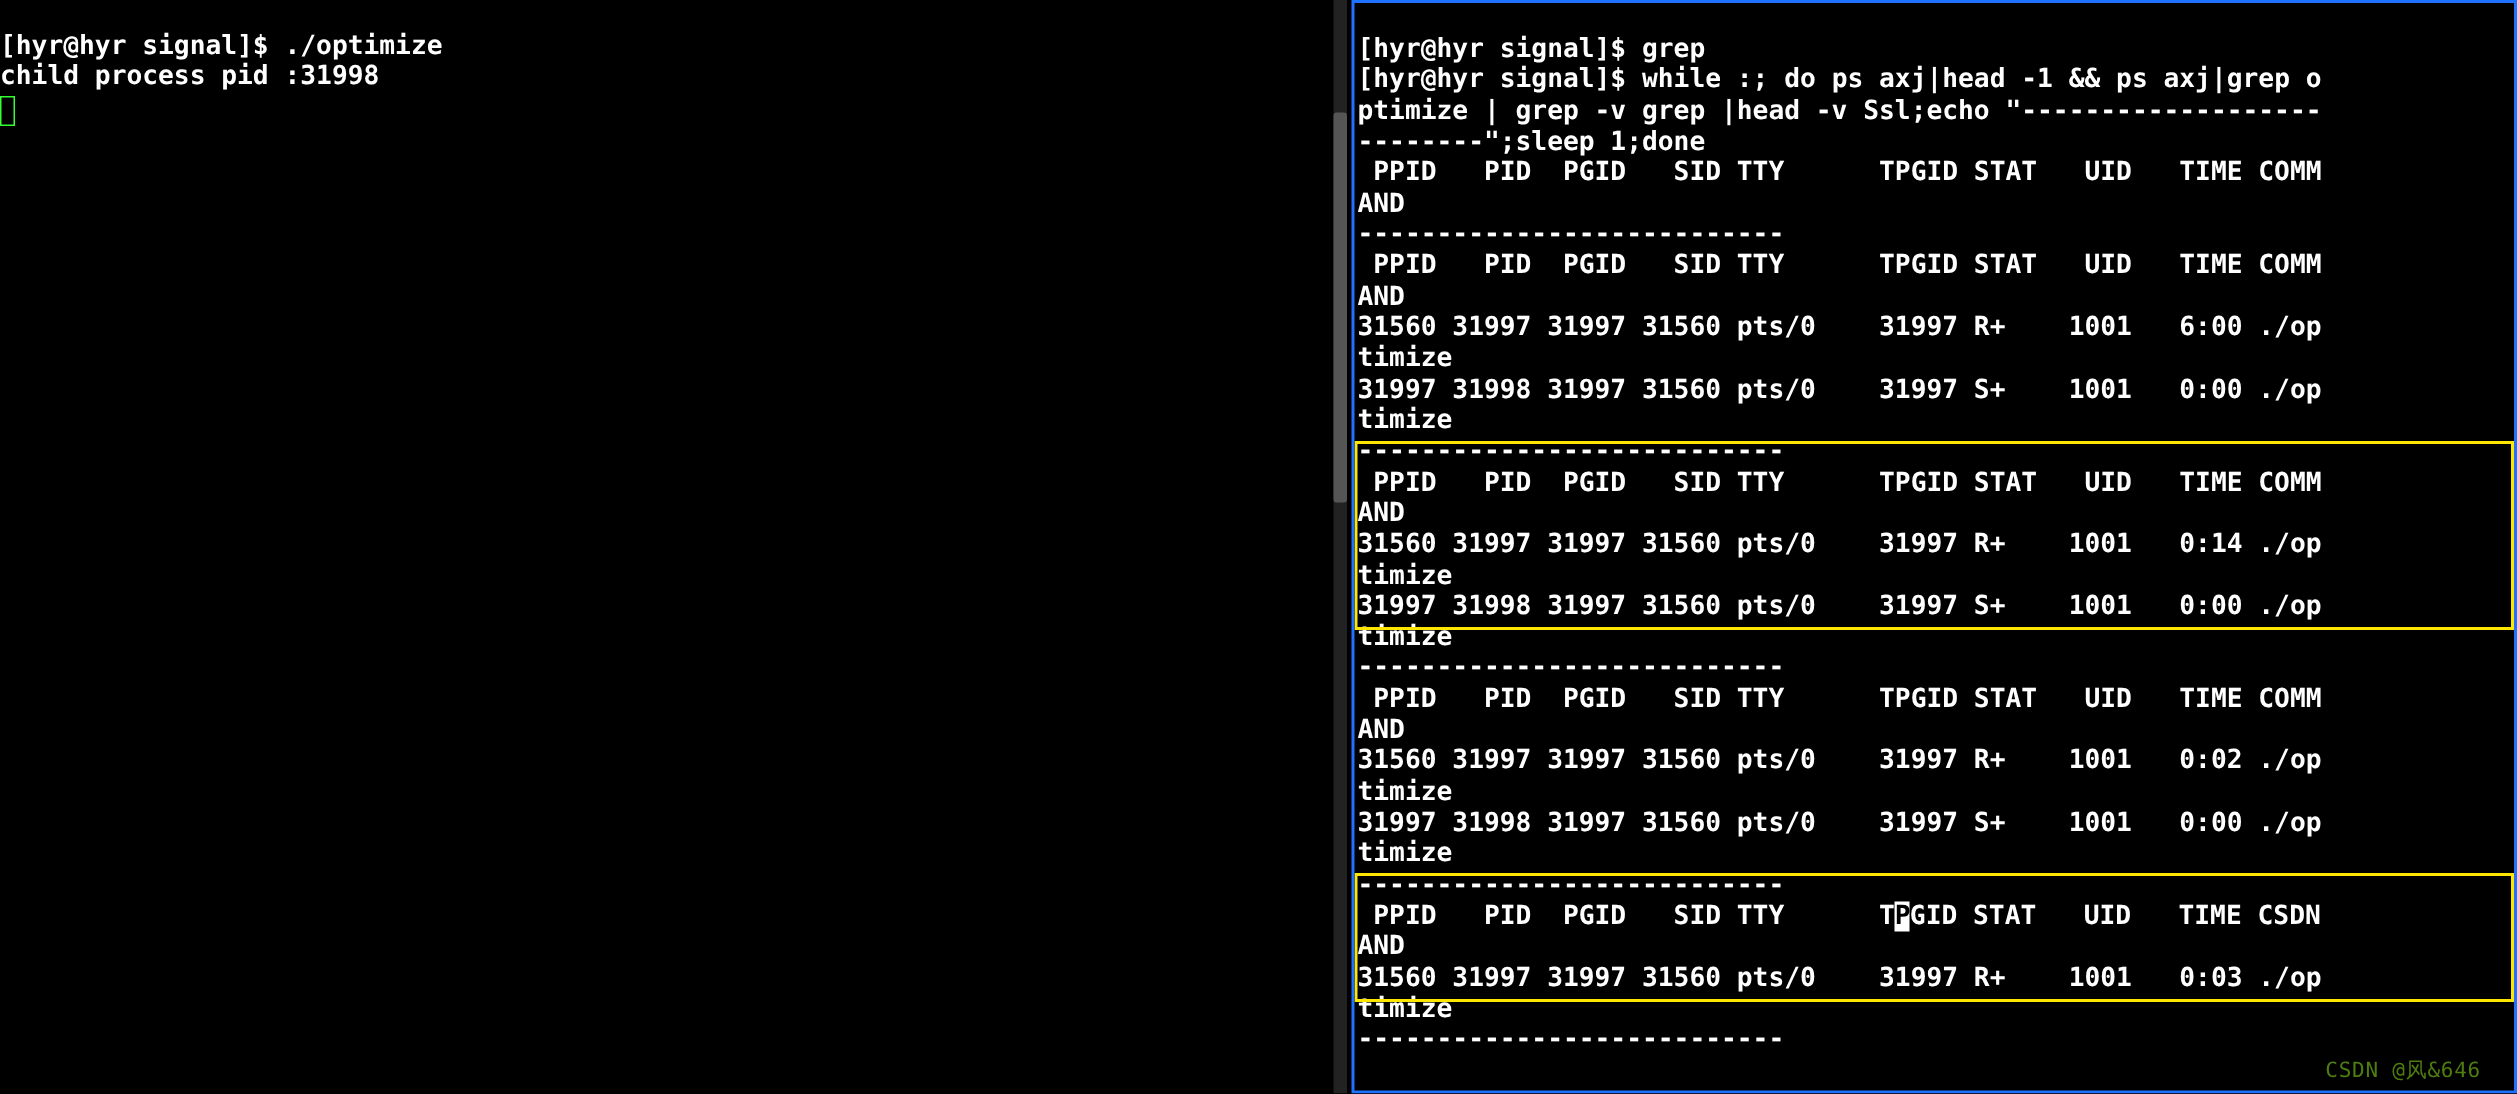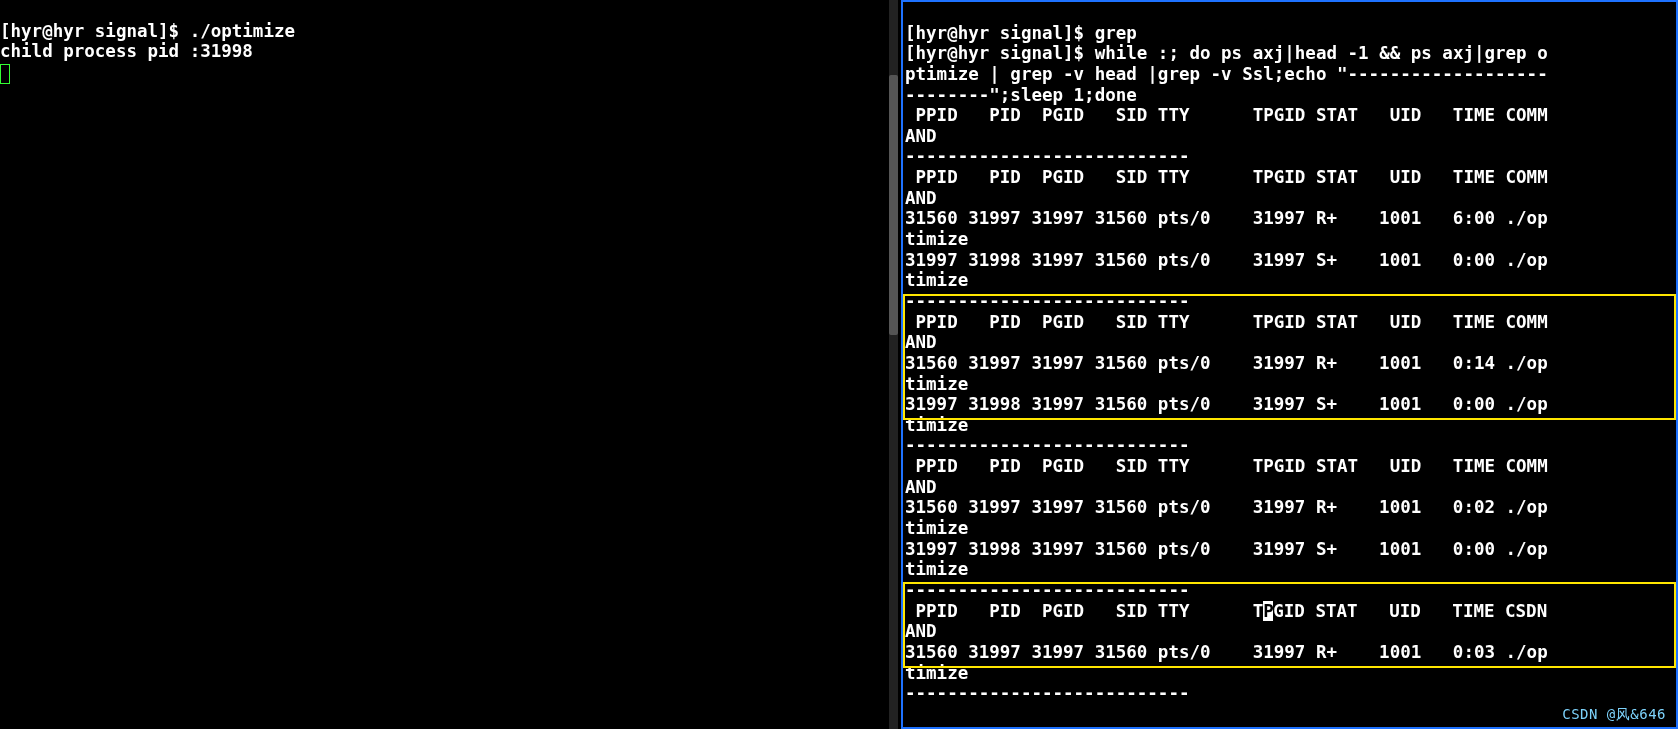--- a/index.html
+++ b/index.html
@@ -7,42 +7,42 @@
   .screen{display:flex;width:1678px;height:729px;position:relative}
   .pane{background:#000;white-space:pre;overflow:hidden;position:relative}
   .left{width:886px}
   .divider{width:15px;background:#000;position:relative}
   .divider .scroll-track{position:absolute;left:3px;right:3px;top:0;bottom:0;background:#222}
   .divider .scroll-thumb{position:absolute;left:3px;right:3px;top:75px;height:260px;background:#555;border-radius:2px}
   .right{flex:1;border:2px solid #1e72ff;box-sizing:border-box;padding-left:2px}
   .cursor{display:inline-block;width:10px;height:20px;border:1px solid #3f3;box-sizing:border-box;vertical-align:top;margin-top:2px}
   .pcursor{display:inline-block;width:10px;height:20px;background:#fff;color:#000;vertical-align:baseline}
   .hl{position:absolute;border:2px solid #ffe600;box-sizing:border-box;pointer-events:none}
-  .watermark{position:absolute;right:12px;bottom:6px;color:#7dd3fc;font-size:14px;font-weight:normal;letter-spacing:.5px}
+  .watermark{position:absolute;right:24px;bottom:6px;color:#4d7c0f;font-size:14px;font-weight:normal;letter-spacing:.5px}
 </style>
 </head>
 <body>
 
 <div class="screen">
 
   <div class="pane left">
 <span>[hyr@hyr signal]$ </span><span>./optimize</span>
 <span>child process pid :31998</span>
 <span class="cursor"></span>
   </div>
 
   <div class="divider">
     <div class="scroll-track"></div>
     <div class="scroll-thumb"></div>
   </div>
 
   <div class="pane right">
 <span>[hyr@hyr signal]$ </span><span>grep</span>
 <span>[hyr@hyr signal]$ </span><span>while :; do ps axj|head -1 &amp;&amp; ps axj|grep o</span>
-<span>ptimize | grep -v head |grep -v Ssl;echo "-------------------</span>
+<span>ptimize | grep -v grep |head -v Ssl;echo "-------------------</span>
 <span>--------";sleep 1;done</span>
 <span> PPID   PID  PGID   SID TTY      TPGID STAT   UID   TIME COMM</span>
 <span>AND</span>
 <span>---------------------------</span>
 <span> PPID   PID  PGID   SID TTY      TPGID STAT   UID   TIME COMM</span>
 <span>AND</span>
 <span>31560 31997 31997 31560 pts/0    31997 R+    1001   6:00 ./op</span>
 <span>timize</span>
 <span>31997 31998 31997 31560 pts/0    31997 S+    1001   0:00 ./op</span>
 <span>timize</span>

